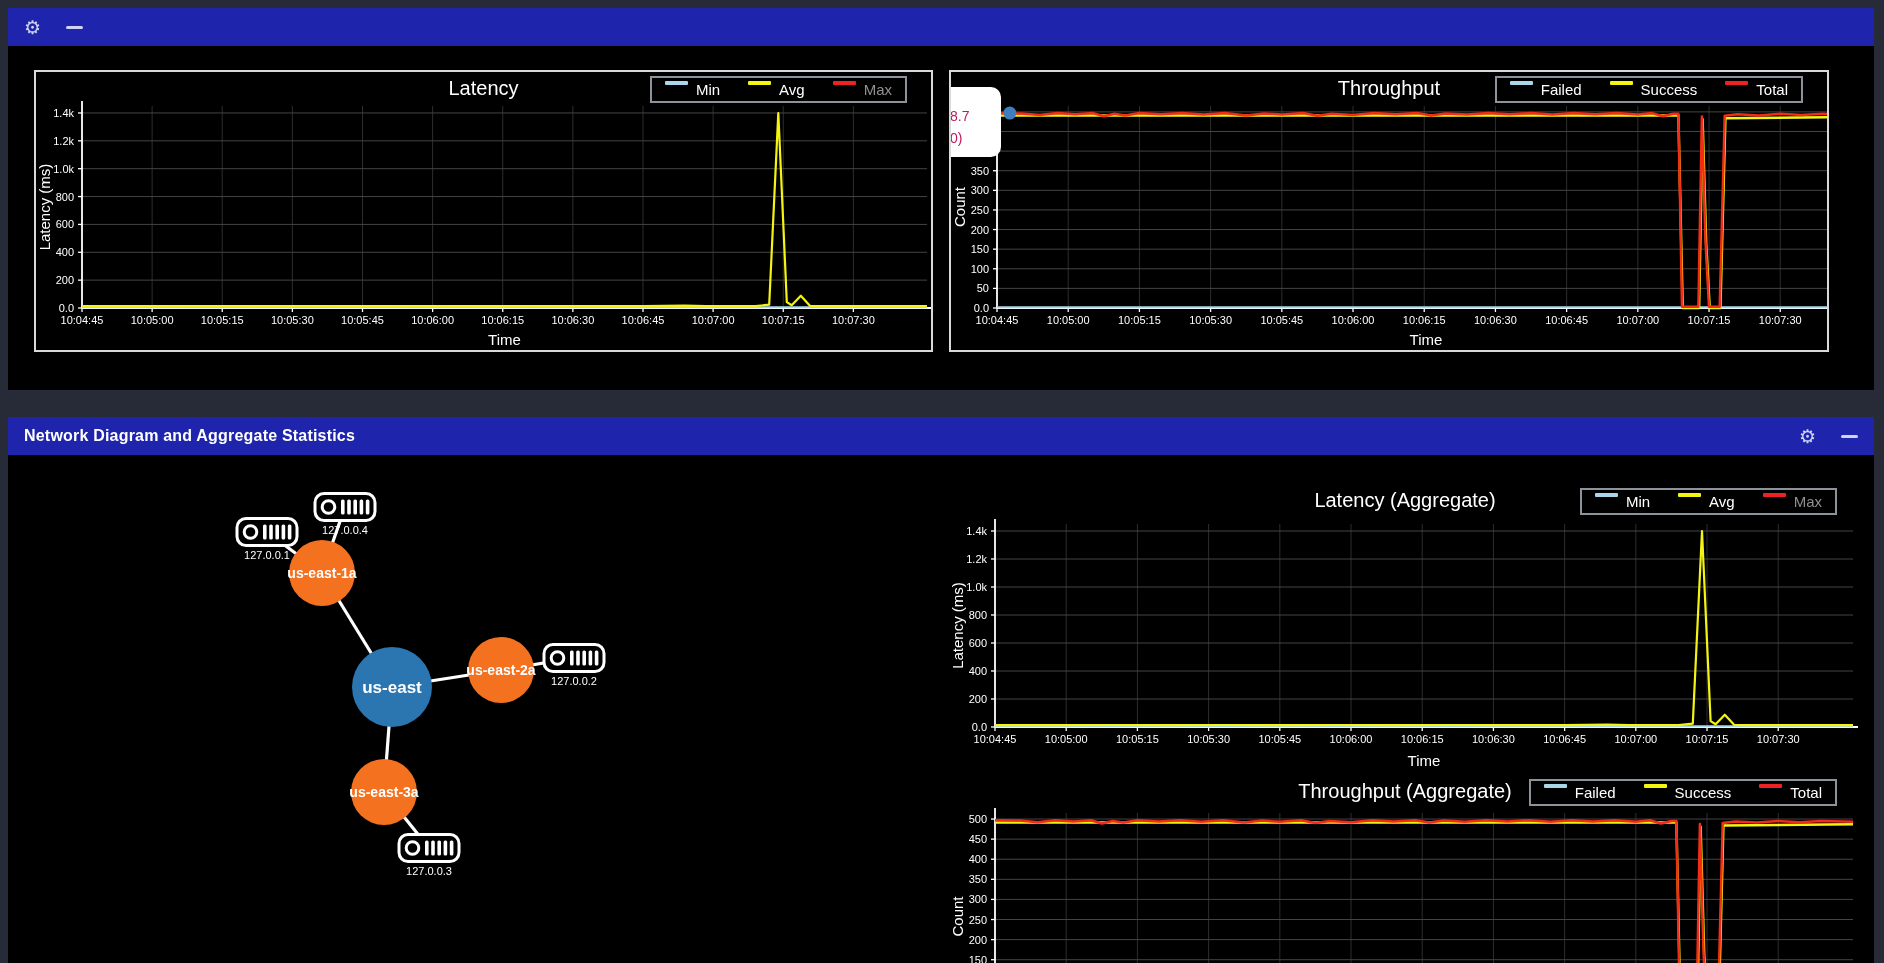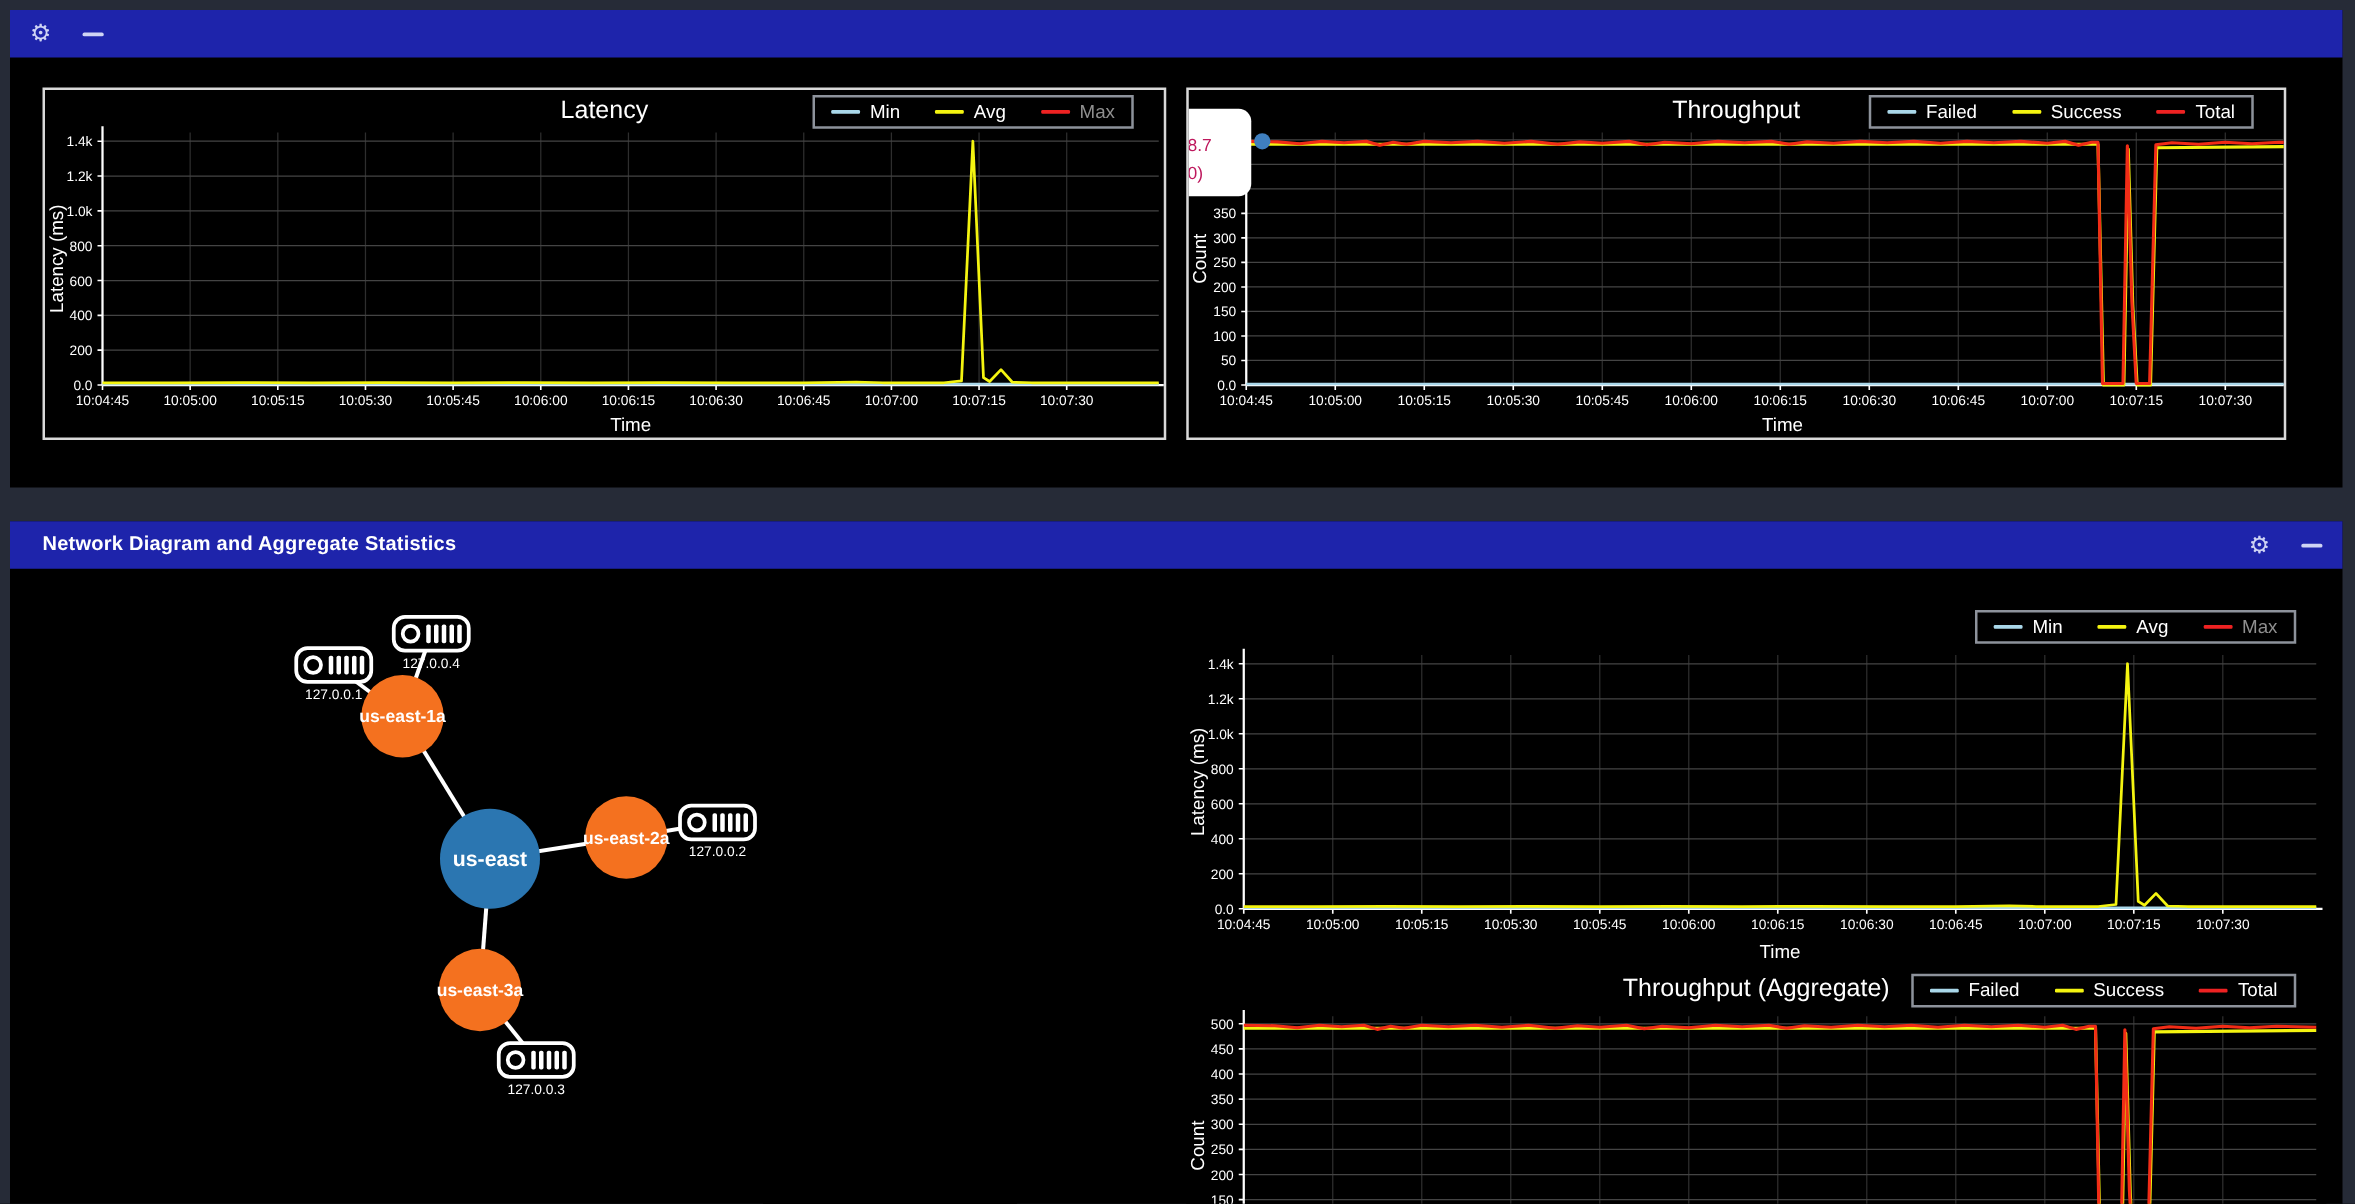--- a/index.html
+++ b/index.html
@@ -10,32 +10,32 @@
   }
   .panel{position:absolute;background:#000;}
   #panel-top{left:8px;top:8px;width:1866px;height:382px;}
   #panel-bottom{left:8px;top:417px;width:1866px;height:720px;}
   .panel-header{
     height:38px;background:#1e24ab;display:flex;align-items:center;
     gap:25px;padding:0 16px;
   }
   .gear{font-size:19px;color:#cfd4f4;line-height:1;cursor:pointer;}
   .minus{width:17px;height:3px;background:#cfd4f4;border-radius:2px;display:inline-block;cursor:pointer;}
-  .panel-title{font-size:16px;font-weight:bold;letter-spacing:.2px;margin-left:10px;}
+  .panel-title{font-size:16px;font-weight:bold;letter-spacing:.2px;}
   .push{margin-left:auto;}
   .chartbox{position:absolute;background:#000;box-sizing:border-box;overflow:hidden;padding-left:32px;}
   .chartbox.bordered{border:2px solid #d9d9d9;}
   .chartbox svg{position:absolute;left:0;top:0;}
   .chart-title{position:absolute;top:5px;left:0;right:0;text-align:center;font-size:20px;z-index:2;}
   .legend{
     position:absolute;top:4px;right:24px;z-index:3;
     border:2px solid #8d929b;background:#000;
     display:flex;align-items:center;gap:28px;padding:3px 13px;font-size:15px;
   }
-  .li{display:flex;align-items:center;gap:8px;}
+  .li{display:flex;align-items:flex-start;gap:8px;}
   .sw{width:23px;height:3.5px;border-radius:1px;display:inline-block;}
   .tooltip{
     position:absolute;left:-12px;top:15px;width:62px;height:70px;z-index:4;
     background:#fff;border-radius:0 10px 10px 0;color:#be185d;
     font-size:14px;padding:18px 0 0 11px;line-height:1.6;box-sizing:border-box;
   }
   .network{position:absolute;}
   text{font-family:"Liberation Sans",sans-serif;}
 </style>
 </head>
@@ -302,20 +302,21 @@
           <circle cx="491" cy="215" r="33" fill="#f4711f"></circle>
           <text x="491" y="219.9" fill="#fff" font-size="14" font-weight="600" text-anchor="middle">us-east-2a</text>
         </g>
         <g>
           <circle cx="374" cy="337" r="33" fill="#f4711f"></circle>
           <text x="374" y="341.9" fill="#fff" font-size="14" font-weight="600" text-anchor="middle">us-east-3a</text>
         </g>
       </svg></div>
 
   <div class="chartbox" style="left: 941px; top: 67px; width: 912px; height: 291px;">
+    <div class="chart-title">Latency (Aggregate)</div>
     <div class="legend">
         <span class="li">
           <span class="sw" style="background: rgb(169, 215, 233);"></span>
           <span>Min</span>
         </span>
         <span class="li">
           <span class="sw" style="background: rgb(244, 244, 16);"></span>
           <span>Avg</span>
         </span>
         <span class="li">

